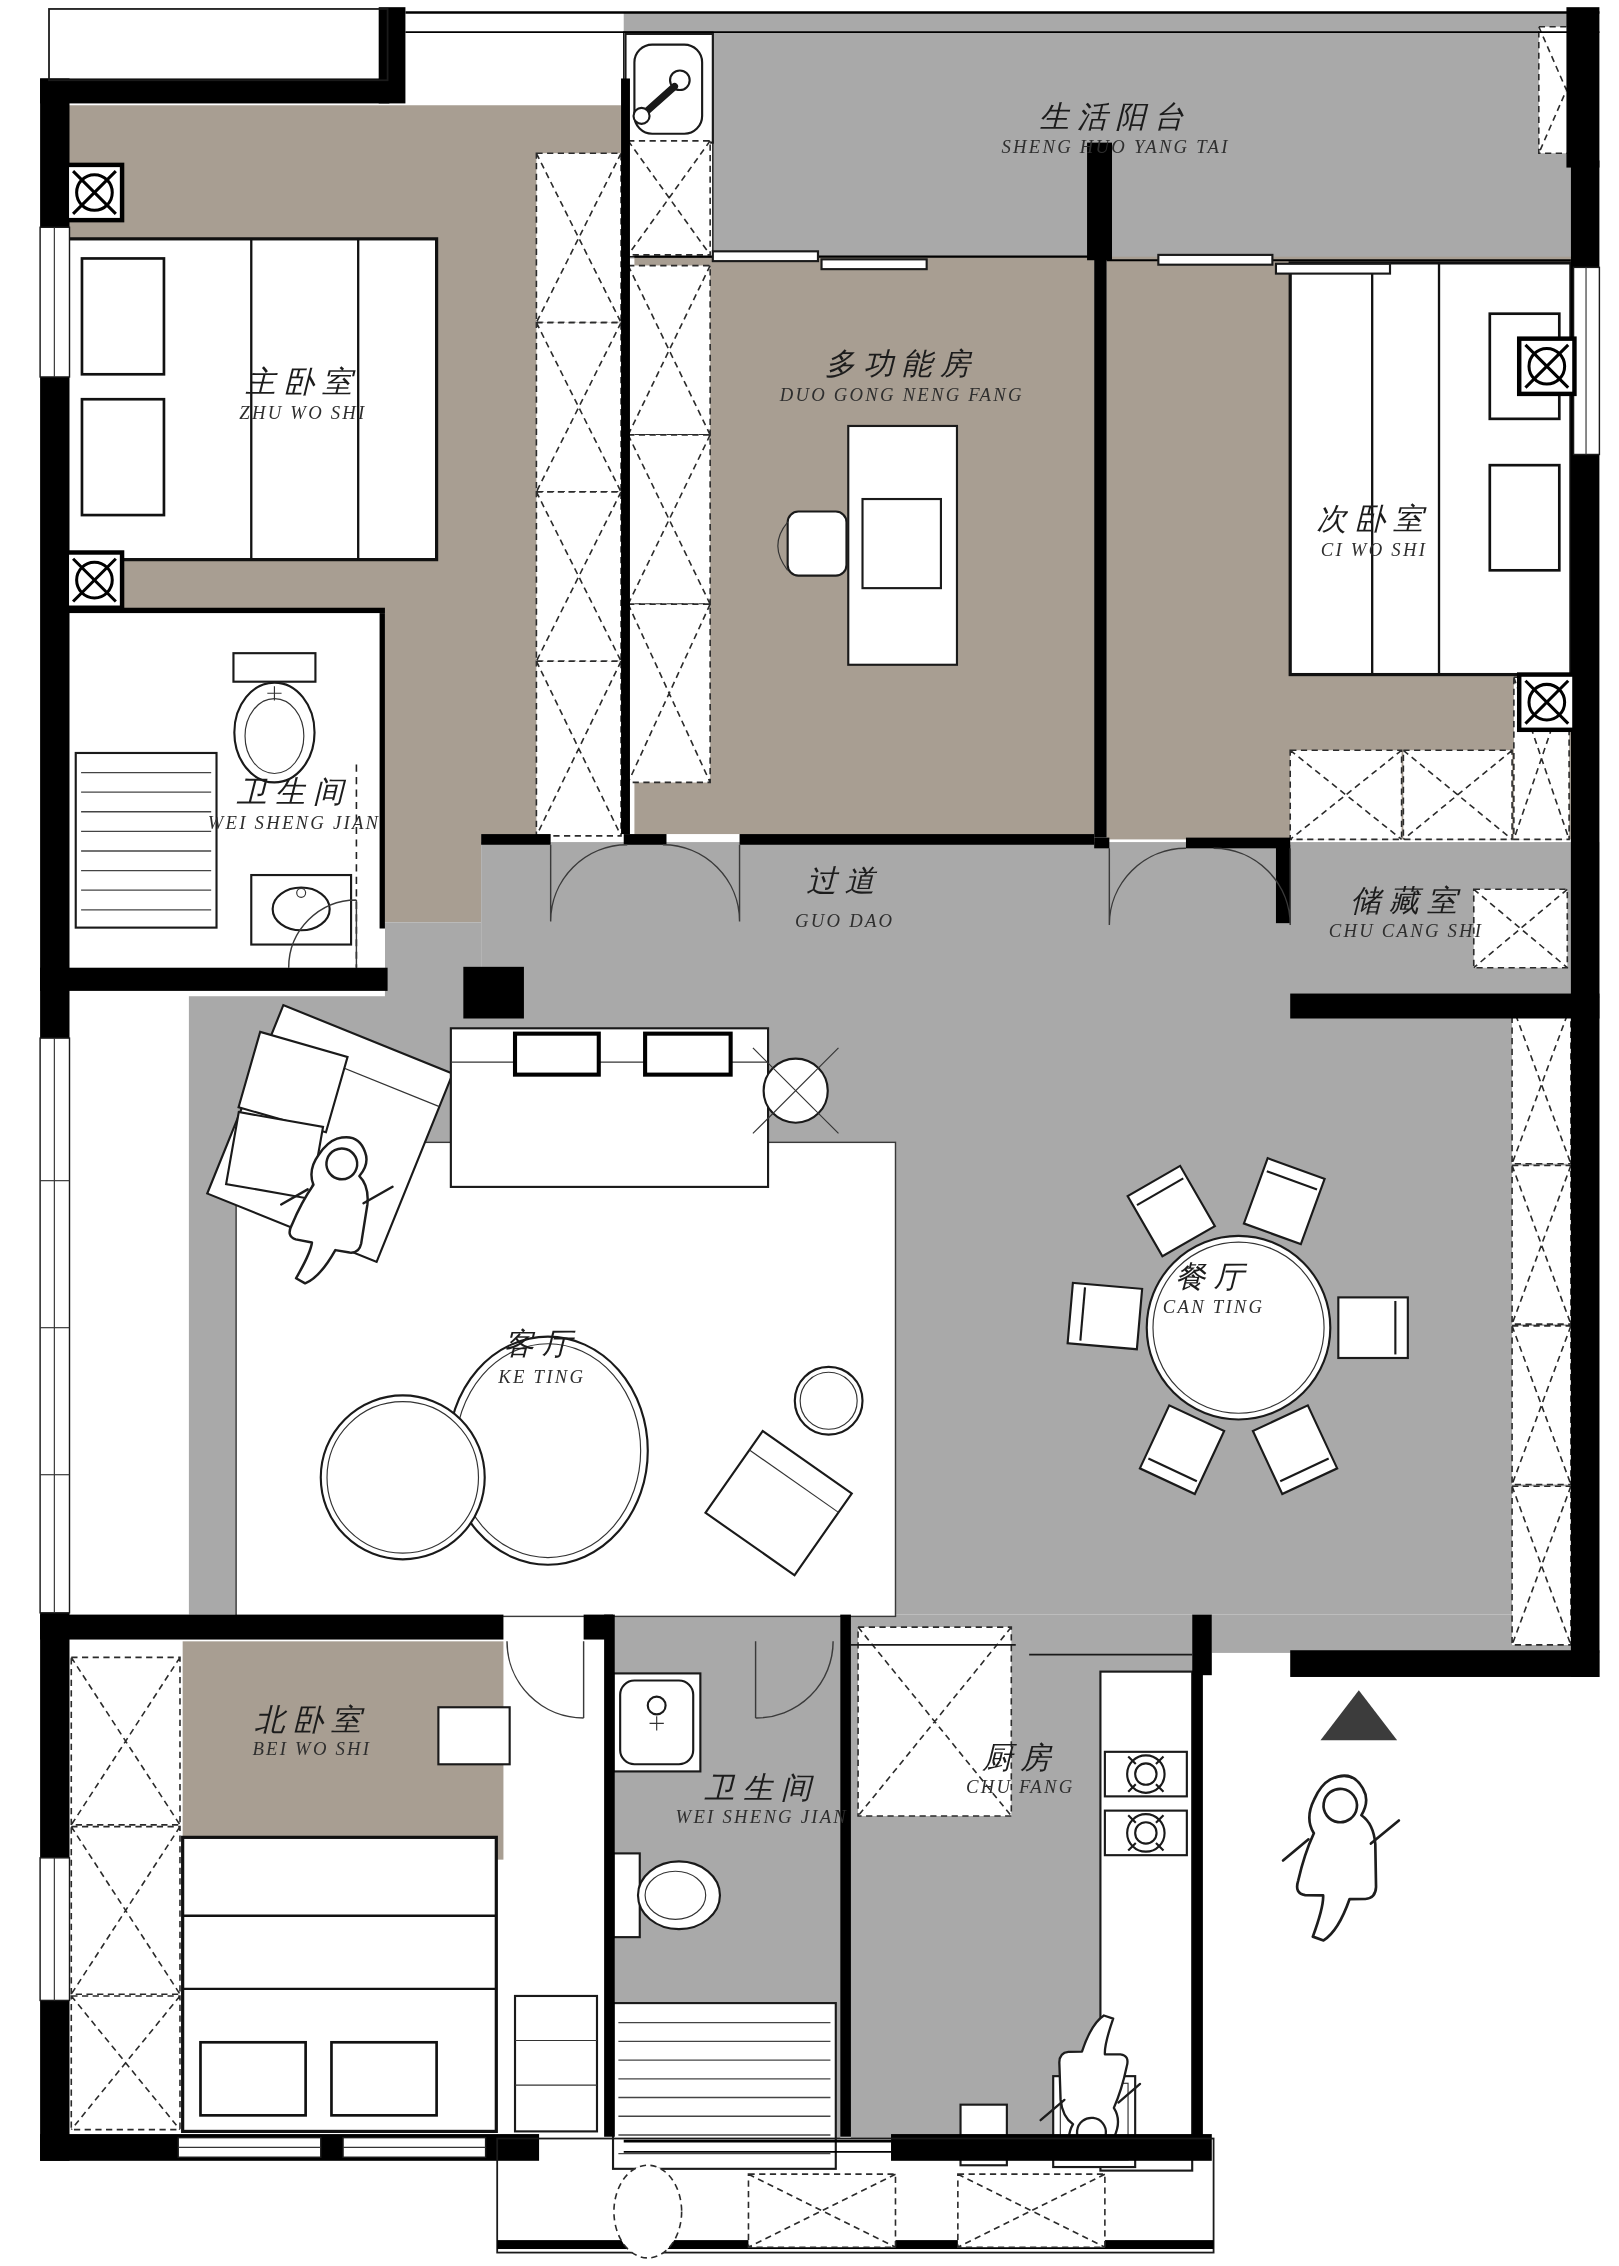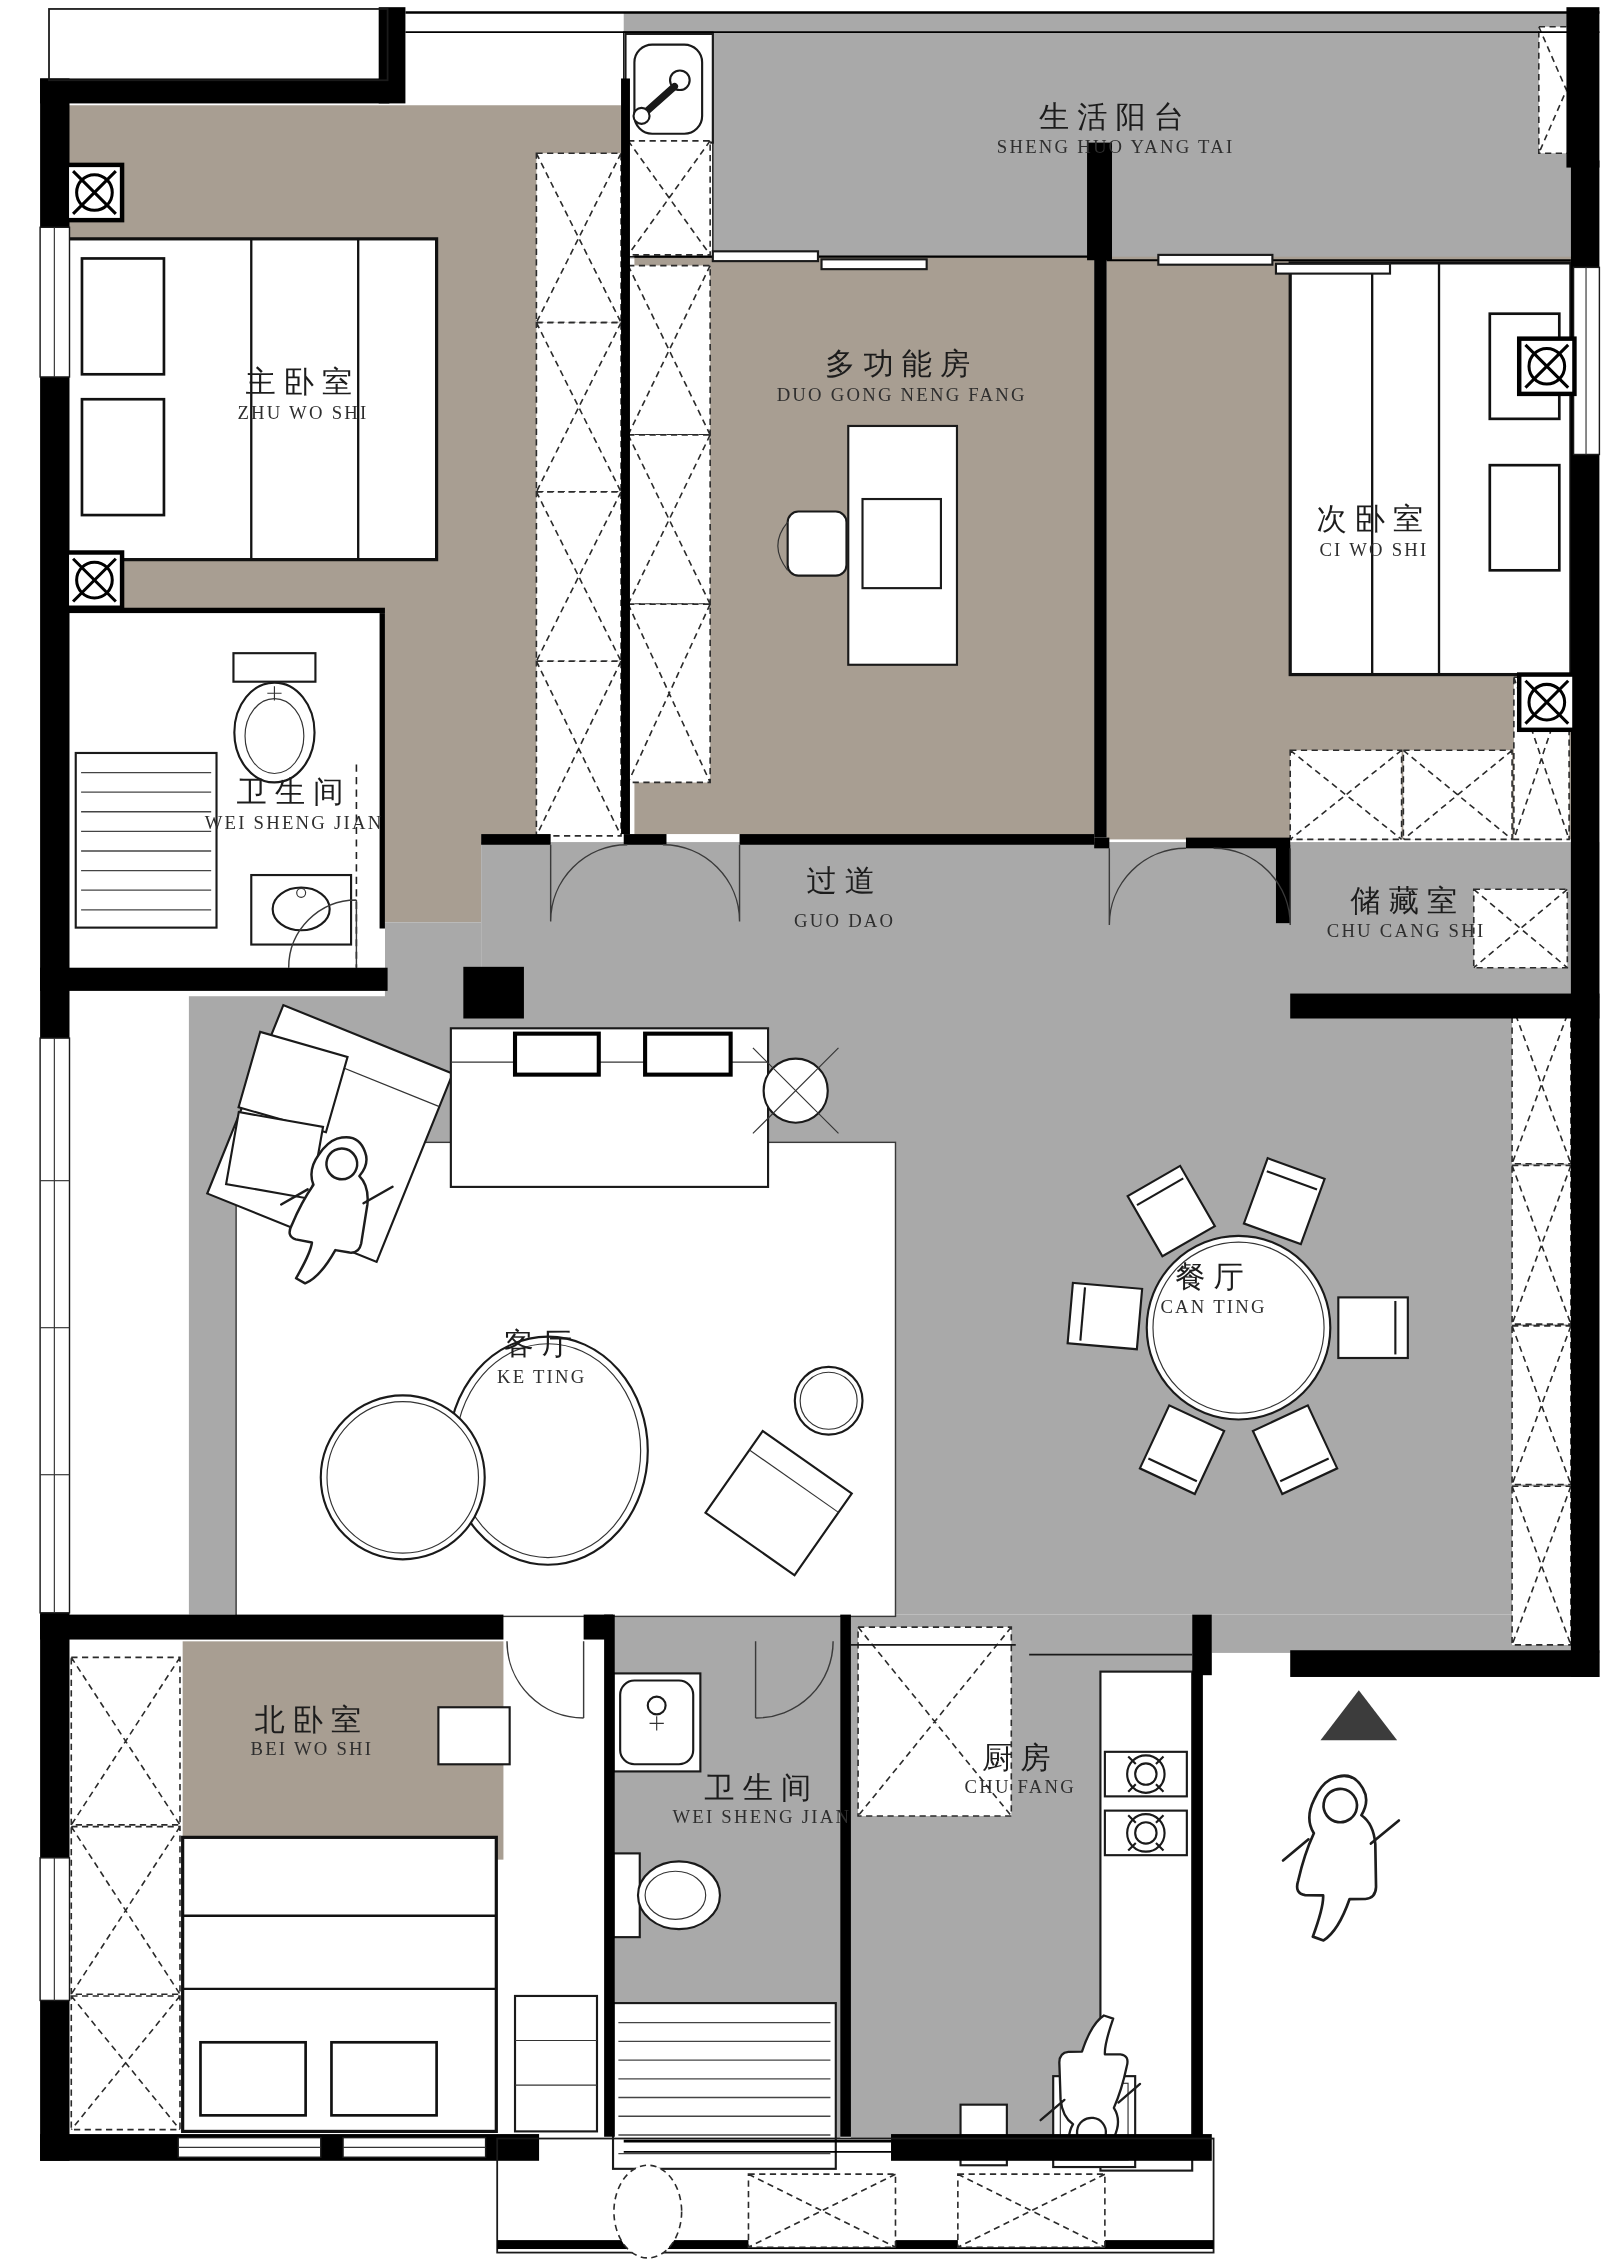--- a/index.html
+++ b/index.html
@@ -1,17 +1,17 @@
 <!DOCTYPE html>
 <html style="font-size:14.3px"><head>
 <meta charset="utf-8">
 <style>
   html,body{margin:0;padding:0;background:#ffffff;}
   .stage{position:relative;width:1619px;height:2266px;background:#fff;overflow:hidden;
-         font-family:"DejaVu Sans",sans-serif;}
+         font-family:"DejaVu Sans",sans-serif;font-style:italic;}
   svg{display:block;}
   .wall{fill:#000;}
   .thinline{stroke:#1a1a1a;stroke-width:2;fill:none;}
   .hairline{stroke:#333;stroke-width:1.3;fill:none;}
   .furn{fill:#fff;stroke:#1a1a1a;stroke-width:2.4;}
   .furn-bed{fill:#fff;stroke:#111;stroke-width:3.6;}
   .furn-pillow{fill:#fff;stroke:#111;stroke-width:3;}
   .cushion{fill:#fff;stroke:#000;stroke-width:4.6;}
   .xcell{fill:#fff;stroke:#2b2b2b;stroke-width:1.8;stroke-dasharray:7 5;}
   .win{fill:#fff;stroke:#1a1a1a;stroke-width:1.6;}

